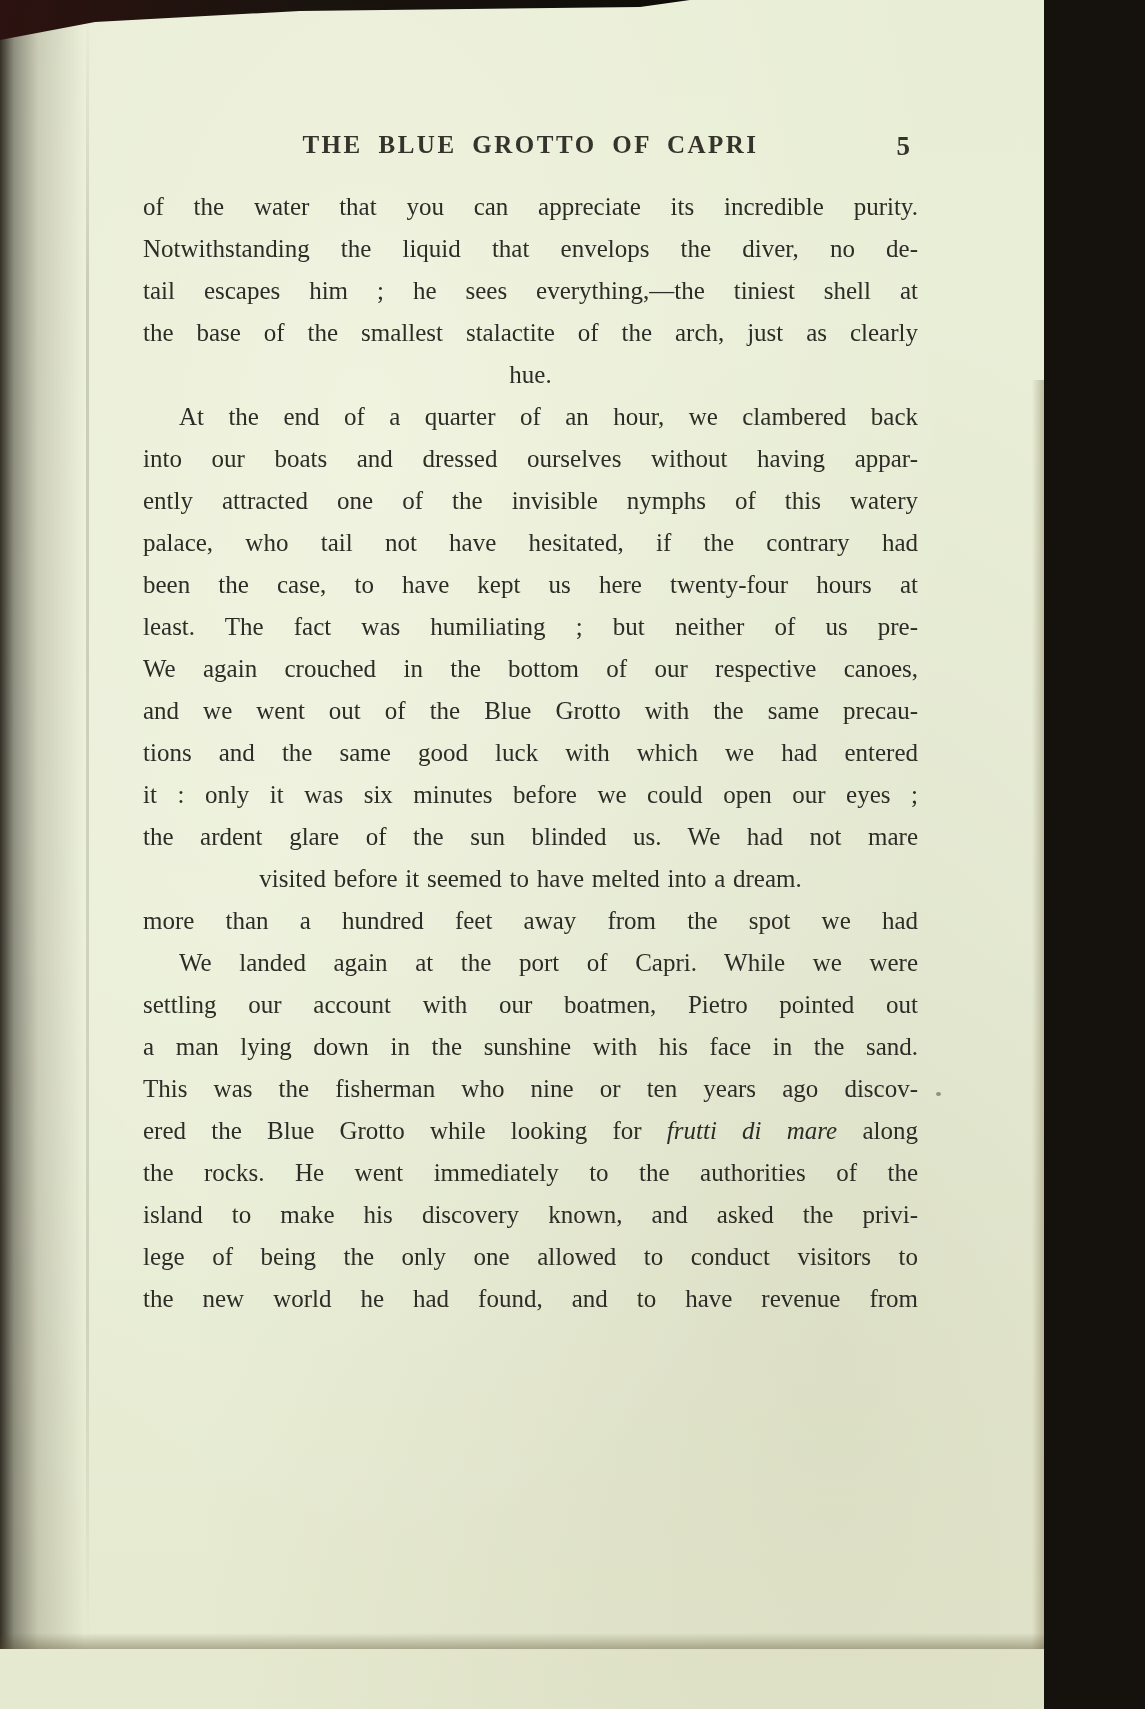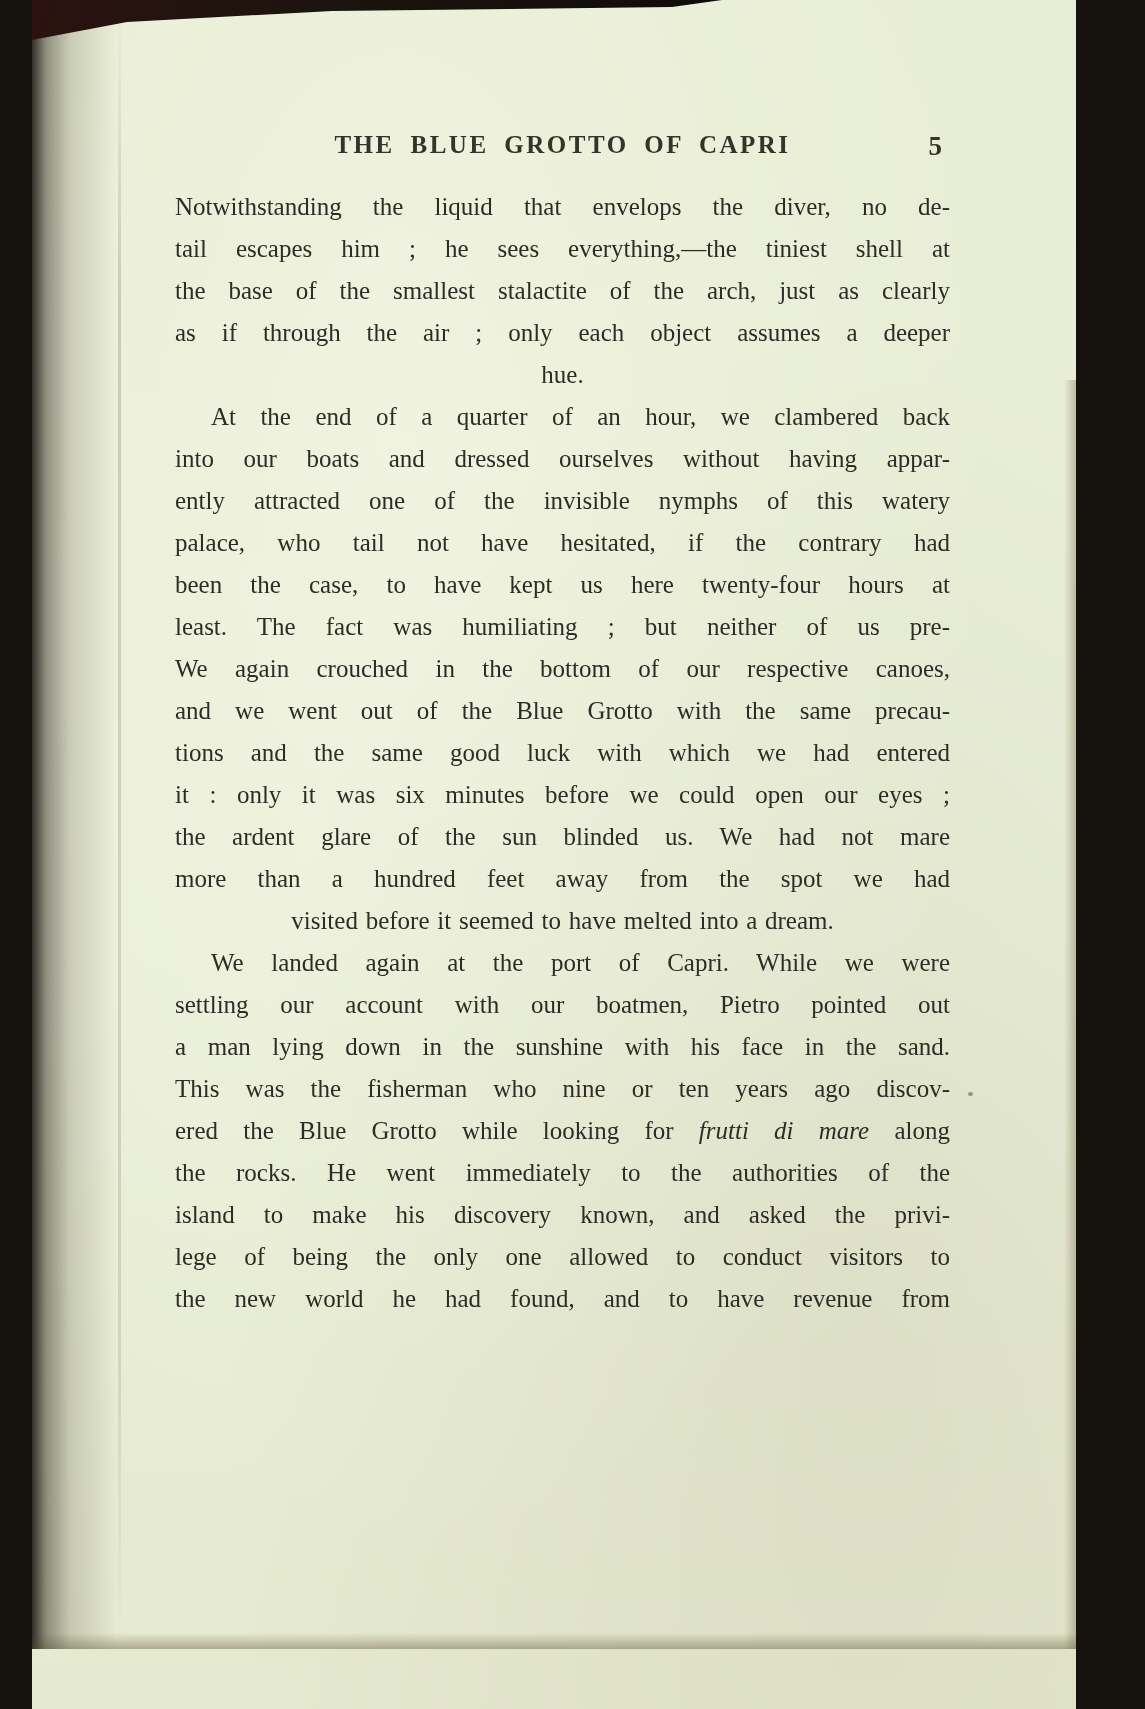--- a/index.html
+++ b/index.html
@@ -9,21 +9,20 @@
     font-family: "Liberation Serif", "DejaVu Serif", serif;
   }
   .scan {
     position: relative;
     width: 1044px; height: 1709px;
     overflow: hidden;
     background:
       radial-gradient(ellipse at 35% 25%, rgba(255,255,242,0.30), rgba(255,255,242,0) 65%),
       radial-gradient(ellipse at 80% 80%, rgba(120,110,70,0.10), rgba(120,110,70,0) 55%),
       linear-gradient(180deg, #e8edd5 0%, #eaefd9 55%, #e5e9cf 100%);
-    margin-left: 32px;
   }
 
   
   .edge-top {
     position: absolute; top: 0; left: 0; width: 690px; height: 42px;
     background: linear-gradient(100deg, #2c1210 0%, #1a140e 45%, #0f0c08 100%);
     clip-path: polygon(0 0, 690px 0, 640px 7px, 300px 11px, 95px 22px, 0 40px);
   }
   .edge-left {
     position: absolute; top: 0; bottom: 60px; left: 0; width: 85px;
@@ -92,38 +91,38 @@
 <body>
 
 <div class="scan">
 
   <div class="page-header">
     <span class="running-title">THE BLUE GROTTO OF CAPRI</span>
     <span class="page-number">5</span>
   </div>
 
   <div class="text-block">
+      <div class="line"><span>of the water that you can appreciate its incredible purity.</span></div>
       <div class="line"><span>Notwithstanding the liquid that envelops the diver, no de-</span></div>
       <div class="line"><span>tail escapes him ; he sees everything,—the tiniest shell at</span></div>
       <div class="line"><span>the base of the smallest stalactite of the arch, just as clearly</span></div>
-      <div class="line"><span>as if through the air ; only each object assumes a deeper</span></div>
       <div class="line last"><span>hue.</span></div>
       <div class="line indent"><span>At the end of a quarter of an hour, we clambered back</span></div>
       <div class="line"><span>into our boats and dressed ourselves without having appar-</span></div>
       <div class="line"><span>ently attracted one of the invisible nymphs of this watery</span></div>
       <div class="line"><span>palace, who tail not have hesitated, if the contrary had</span></div>
       <div class="line"><span>been the case, to have kept us here twenty-four hours at</span></div>
       <div class="line"><span>least.  The fact was humiliating ; but neither of us pre-</span></div>
       <div class="line"><span>We again crouched in the bottom of our respective canoes,</span></div>
       <div class="line"><span>and we went out of the Blue Grotto with the same precau-</span></div>
       <div class="line"><span>tions and the same good luck with which we had entered</span></div>
       <div class="line"><span>it : only it was six minutes before we could open our eyes ;</span></div>
       <div class="line"><span>the ardent glare of the sun blinded us.  We had not mare</span></div>
+      <div class="line last"><span>visited before it seemed to have melted into a dream.</span></div>
       <div class="line"><span>more than a hundred feet away from the spot we had</span></div>
-      <div class="line last"><span>visited before it seemed to have melted into a dream.</span></div>
       <div class="line indent"><span>We landed again at the port of Capri.  While we were</span></div>
       <div class="line"><span>settling our account with our boatmen, Pietro pointed out</span></div>
       <div class="line"><span>a man lying down in the sunshine with his face in the sand.</span></div>
       <div class="line"><span>This was the fisherman who nine or ten years ago discov-</span></div>
       <div class="line"><span>ered the Blue Grotto while looking for </span><span class="italic">frutti di mare</span><span> along</span></div>
       <div class="line"><span>the rocks.  He went immediately to the authorities of the</span></div>
       <div class="line"><span>island to make his discovery known, and asked the privi-</span></div>
       <div class="line"><span>lege of being the only one allowed to conduct visitors to</span></div>
       <div class="line"><span>the new world he had found, and to have revenue from</span></div>
     </div>

